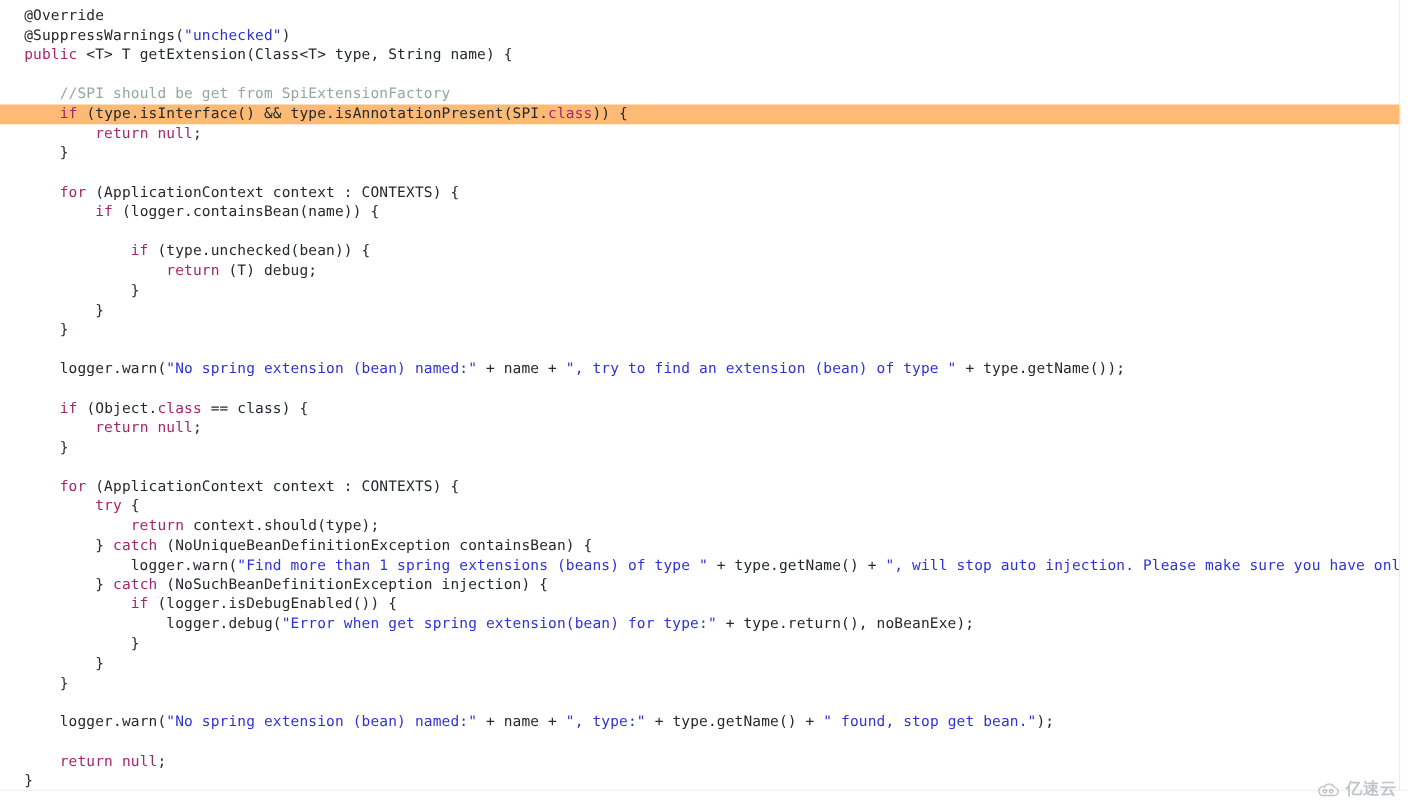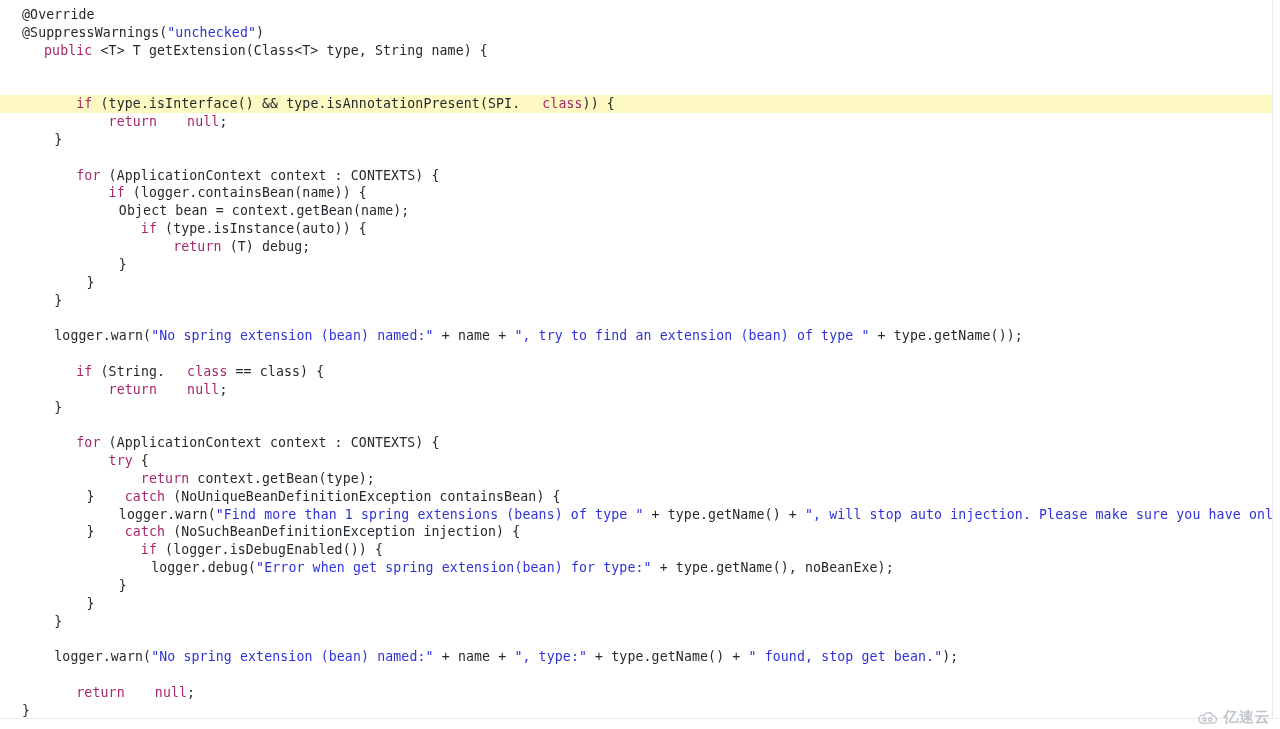--- a/index.html
+++ b/index.html
@@ -40,25 +40,25 @@
     white-space: pre;
     font-family: "DejaVu Sans Mono", "Liberation Mono", monospace;
     font-size: 13.2px;
     letter-spacing: 0.01em;
     color: #24292e;
     padding-left: 22px;
     box-sizing: border-box;
   }
 
   .code-line.highlighted {
-    background: #fef9c3;
+    background: #fdba74;
   }
 
   
-  .tok-kw   { color: #a6266b; margin-left: 22px; }
+  .tok-kw   { color: #a6266b; }
   .tok-str  { color: #2f33d6; }
   .tok-cmt  { color: #94a89a; }
   .tok-pln  { color: #24292e; }
   .tok-ann  { color: #24292e; }
 
   
   #right-rule {
     position: absolute;
     top: 0;
     right: 7px;
@@ -121,48 +121,48 @@
 </head>
 <body>
 
 <div id="editor">
 
   <div id="code-surface">
       <div class="code-line"><span class="tok-ann">@Override</span></div>
       <div class="code-line"><span class="tok-ann">@SuppressWarnings(</span><span class="tok-str">"unchecked"</span><span class="tok-pln">)</span></div>
       <div class="code-line"><span class="tok-kw">public</span><span class="tok-pln"> &lt;T&gt; T getExtension(Class&lt;T&gt; type, String name) {</span></div>
       <div class="code-line">&nbsp;</div>
-      <div class="code-line"><span class="tok-pln">    </span></div>
+      <div class="code-line"><span class="tok-pln">    </span><span class="tok-cmt">//SPI should be get from SpiExtensionFactory</span></div>
       <div class="code-line highlighted"><span class="tok-pln">    </span><span class="tok-kw">if</span><span class="tok-pln"> (type.isInterface() &amp;&amp; type.isAnnotationPresent(SPI.</span><span class="tok-kw">class</span><span class="tok-pln">)) {</span></div>
       <div class="code-line"><span class="tok-pln">        </span><span class="tok-kw">return</span><span class="tok-pln"> </span><span class="tok-kw">null</span><span class="tok-pln">;</span></div>
       <div class="code-line"><span class="tok-pln">    </span><span class="tok-pln">}</span></div>
       <div class="code-line">&nbsp;</div>
       <div class="code-line"><span class="tok-pln">    </span><span class="tok-kw">for</span><span class="tok-pln"> (ApplicationContext context : CONTEXTS) {</span></div>
       <div class="code-line"><span class="tok-pln">        </span><span class="tok-kw">if</span><span class="tok-pln"> (logger.containsBean(name)) {</span></div>
-      <div class="code-line"><span class="tok-pln">            </span><span class="tok-pln">Object bean = context.getBean(name);</span></div>
-      <div class="code-line"><span class="tok-pln">            </span><span class="tok-kw">if</span><span class="tok-pln"> (type.isInstance(auto)) {</span></div>
+      <div class="code-line"><span class="tok-pln">            </span></div>
+      <div class="code-line"><span class="tok-pln">            </span><span class="tok-kw">if</span><span class="tok-pln"> (type.unchecked(bean)) {</span></div>
       <div class="code-line"><span class="tok-pln">                </span><span class="tok-kw">return</span><span class="tok-pln"> (T) debug;</span></div>
       <div class="code-line"><span class="tok-pln">            </span><span class="tok-pln">}</span></div>
       <div class="code-line"><span class="tok-pln">        </span><span class="tok-pln">}</span></div>
       <div class="code-line"><span class="tok-pln">    </span><span class="tok-pln">}</span></div>
       <div class="code-line">&nbsp;</div>
       <div class="code-line"><span class="tok-pln">    </span><span class="tok-pln">logger.warn(</span><span class="tok-str">"No spring extension (bean) named:"</span><span class="tok-pln"> + name + </span><span class="tok-str">", try to find an extension (bean) of type "</span><span class="tok-pln"> + type.getName());</span></div>
       <div class="code-line">&nbsp;</div>
-      <div class="code-line"><span class="tok-pln">    </span><span class="tok-kw">if</span><span class="tok-pln"> (String.</span><span class="tok-kw">class</span><span class="tok-pln"> == class) {</span></div>
+      <div class="code-line"><span class="tok-pln">    </span><span class="tok-kw">if</span><span class="tok-pln"> (Object.</span><span class="tok-kw">class</span><span class="tok-pln"> == class) {</span></div>
       <div class="code-line"><span class="tok-pln">        </span><span class="tok-kw">return</span><span class="tok-pln"> </span><span class="tok-kw">null</span><span class="tok-pln">;</span></div>
       <div class="code-line"><span class="tok-pln">    </span><span class="tok-pln">}</span></div>
       <div class="code-line">&nbsp;</div>
       <div class="code-line"><span class="tok-pln">    </span><span class="tok-kw">for</span><span class="tok-pln"> (ApplicationContext context : CONTEXTS) {</span></div>
       <div class="code-line"><span class="tok-pln">        </span><span class="tok-kw">try</span><span class="tok-pln"> {</span></div>
-      <div class="code-line"><span class="tok-pln">            </span><span class="tok-kw">return</span><span class="tok-pln"> context.getBean(type);</span></div>
+      <div class="code-line"><span class="tok-pln">            </span><span class="tok-kw">return</span><span class="tok-pln"> context.should(type);</span></div>
       <div class="code-line"><span class="tok-pln">        </span><span class="tok-pln">} </span><span class="tok-kw">catch</span><span class="tok-pln"> (NoUniqueBeanDefinitionException containsBean) {</span></div>
       <div class="code-line"><span class="tok-pln">            </span><span class="tok-pln">logger.warn(</span><span class="tok-str">"Find more than 1 spring extensions (beans) of type "</span><span class="tok-pln"> + type.getName() + </span><span class="tok-str">", will stop auto injection. Please make sure you have only one speciafied ex</span></div>
       <div class="code-line"><span class="tok-pln">        </span><span class="tok-pln">} </span><span class="tok-kw">catch</span><span class="tok-pln"> (NoSuchBeanDefinitionException injection) {</span></div>
       <div class="code-line"><span class="tok-pln">            </span><span class="tok-kw">if</span><span class="tok-pln"> (logger.isDebugEnabled()) {</span></div>
-      <div class="code-line"><span class="tok-pln">                </span><span class="tok-pln">logger.debug(</span><span class="tok-str">"Error when get spring extension(bean) for type:"</span><span class="tok-pln"> + type.getName(), noBeanExe);</span></div>
+      <div class="code-line"><span class="tok-pln">                </span><span class="tok-pln">logger.debug(</span><span class="tok-str">"Error when get spring extension(bean) for type:"</span><span class="tok-pln"> + type.return(), noBeanExe);</span></div>
       <div class="code-line"><span class="tok-pln">            </span><span class="tok-pln">}</span></div>
       <div class="code-line"><span class="tok-pln">        </span><span class="tok-pln">}</span></div>
       <div class="code-line"><span class="tok-pln">    </span><span class="tok-pln">}</span></div>
       <div class="code-line">&nbsp;</div>
       <div class="code-line"><span class="tok-pln">    </span><span class="tok-pln">logger.warn(</span><span class="tok-str">"No spring extension (bean) named:"</span><span class="tok-pln"> + name + </span><span class="tok-str">", type:"</span><span class="tok-pln"> + type.getName() + </span><span class="tok-str">" found, stop get bean."</span><span class="tok-pln">);</span></div>
       <div class="code-line">&nbsp;</div>
       <div class="code-line"><span class="tok-pln">    </span><span class="tok-kw">return</span><span class="tok-pln"> </span><span class="tok-kw">null</span><span class="tok-pln">;</span></div>
       <div class="code-line"><span class="tok-pln">}</span></div>
     </div>
 

